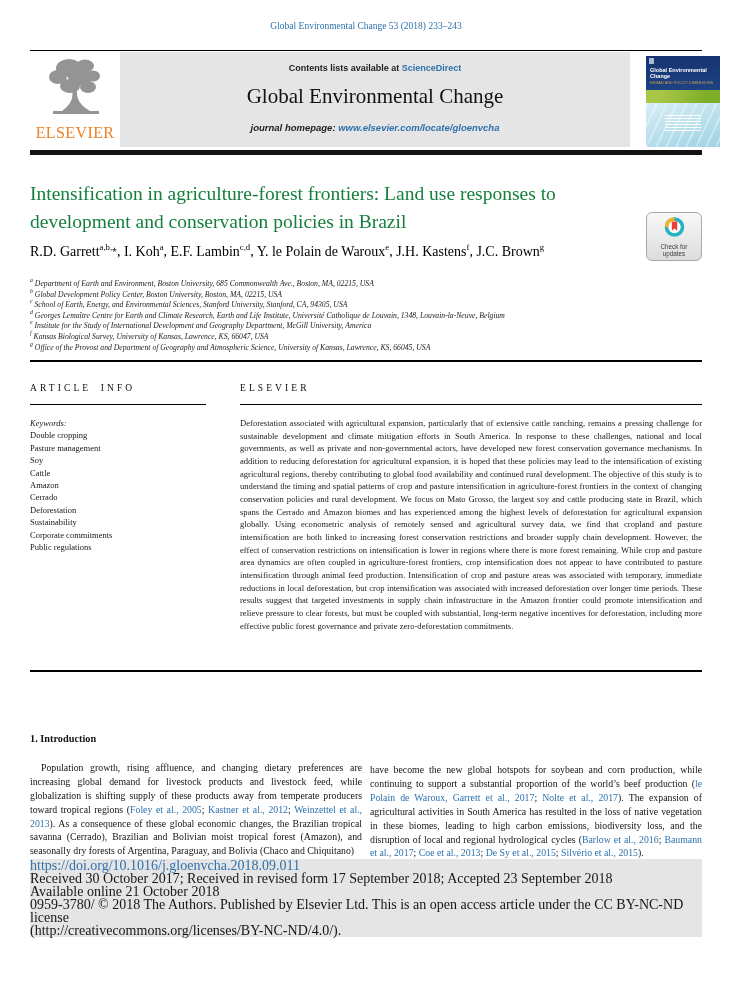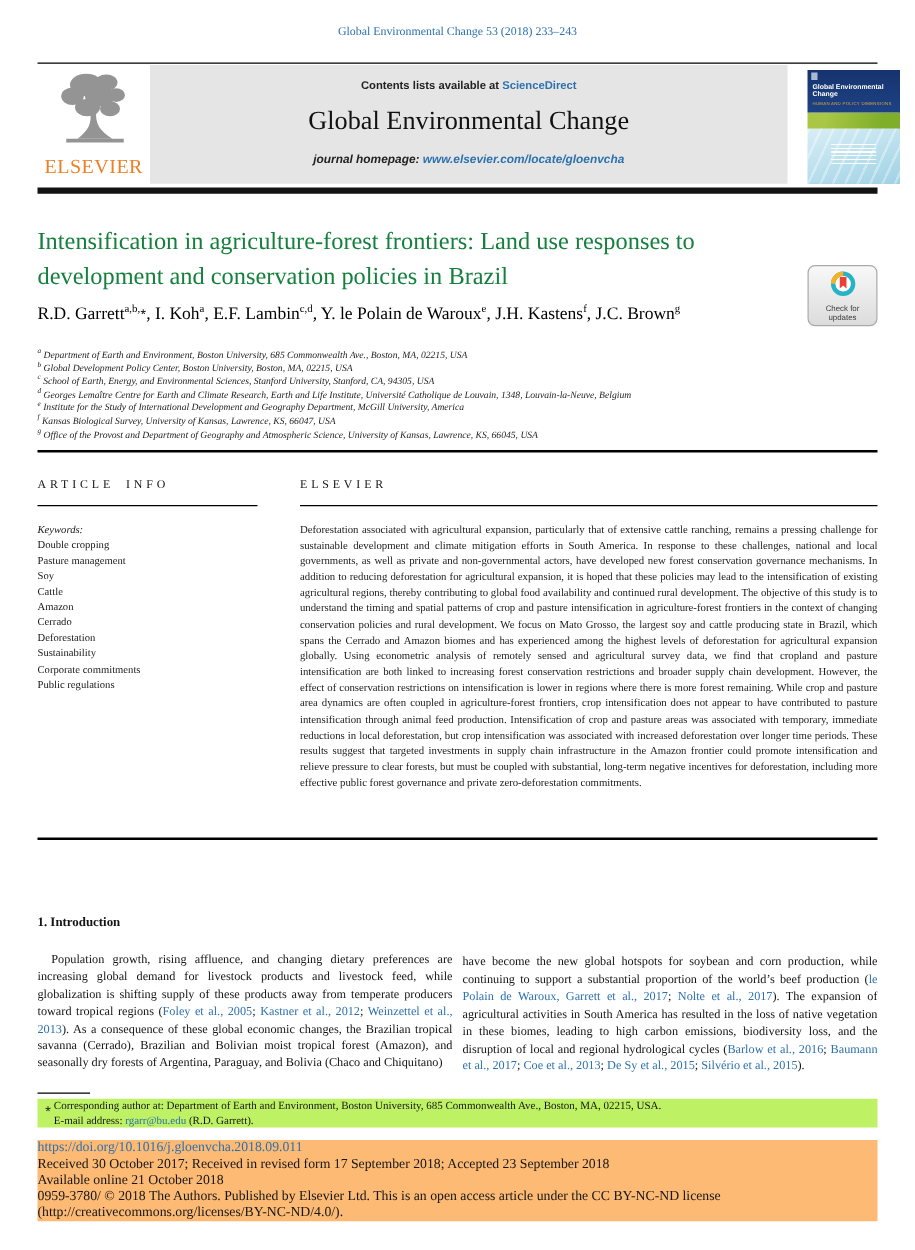--- a/index.html
+++ b/index.html
@@ -73,22 +73,22 @@
   .intro-section p{margin:0;}
   .p-indent{text-indent:11px;}
   .intro-right{padding-top:31px;}
 
   
   .fn-rule{position:absolute;left:30px;top:874px;width:42px;border-top:1px solid #000;}
   .footnote{position:absolute;left:30px;right:30px;top:879px;font-size:8.8px;line-height:11.6px;
             background:#bef264;z-index:2;}
   .fn-line1{padding-left:6px;}
   .fn-line2{padding-left:13px;}
-  .meta{position:absolute;left:30px;right:30px;top:912px;font-size:11px;line-height:13px;
-        background:#fdba74;z-index:2;}
+  .meta{position:absolute;left:30px;right:30px;top:859px;font-size:14px;line-height:13px;
+        background:#e5e5e5;z-index:2;}
 </style>
 </head>
 <body>
 
 <div class="page">
 
   <div class="citation">Global Environmental Change 53 (2018) 233–243</div>
 
   <div class="hr hr-top"></div>
 

